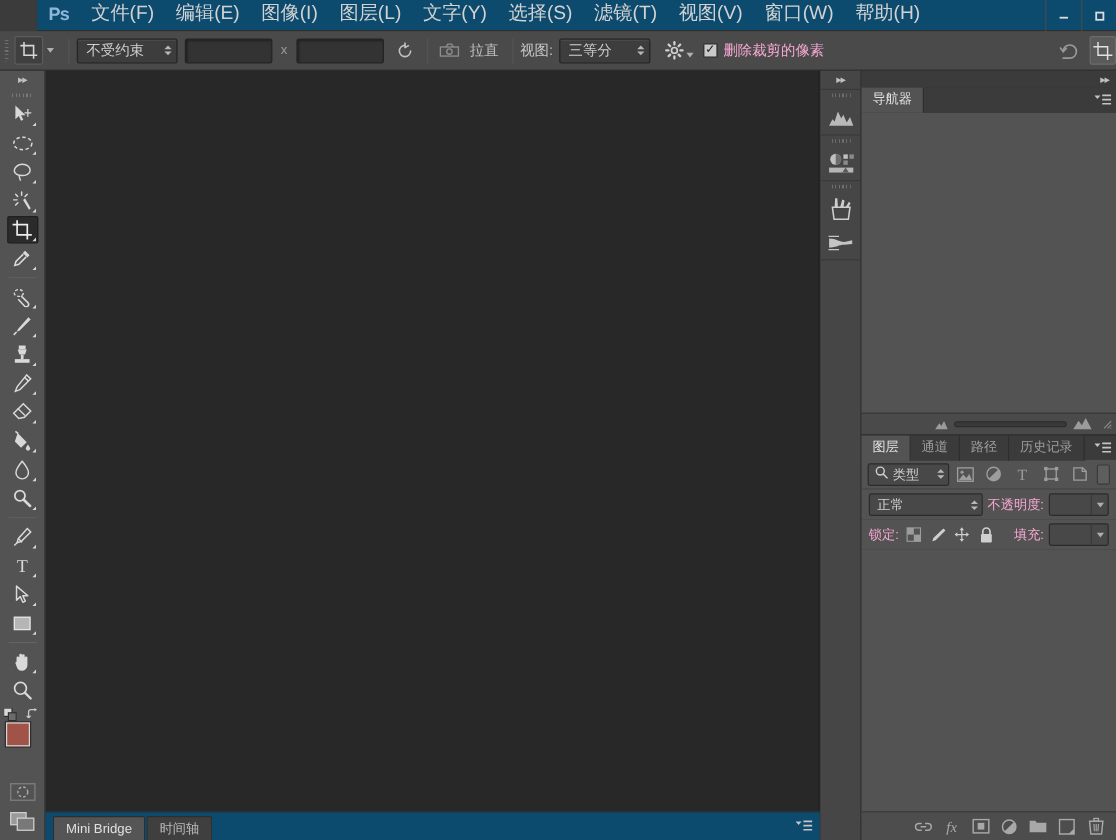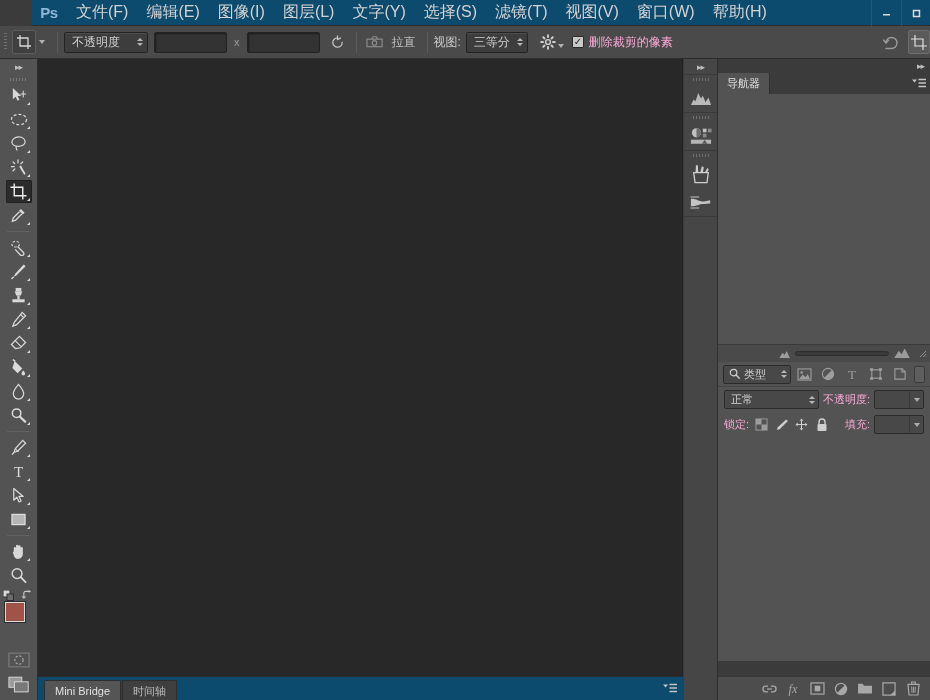--- a/index.html
+++ b/index.html
@@ -365,21 +365,21 @@
           <path d="M4 1 L4 12 L15 12" stroke="#d6d6d6" stroke-width="1.3" fill="none"></path>
           <path d="M1 4 L12 4 L12 15" stroke="#d6d6d6" stroke-width="1.3" fill="none"></path>
         </svg>
       </div>
       <div class="caret-sm"></div>
     </div>
 
     <div class="vsep"></div>
 
     <div class="ob-select" style="width:84px">
-      <span>不透明度</span>
+      <span>不受约束</span>
       <span class="spin">
         <i class="up"></i>
           <i class="dn"></i>
       </span>
     </div>
 
     <div style="width:6px"></div>
     <div class="ob-input"></div>
     <div class="xmark">x</div>
     <div class="ob-input"></div>
@@ -398,21 +398,21 @@
         <rect x="1" y="4" width="16" height="8" fill="none" stroke="#8d8d8d" stroke-width="1.2"></rect>
         <path d="M6 4 L7.5 1.5 L11 1.5 L12.5 4" fill="none" stroke="#8d8d8d" stroke-width="1.2"></path>
         <circle cx="9" cy="8" r="2.4" fill="none" stroke="#8d8d8d" stroke-width="1.2"></circle>
       </svg>
     </div>
     <div class="ob-text-btn">拉直</div>
 
     <div class="vsep"></div>
 
     <div class="ob-label">视图:</div>
-    <div class="ob-select" style="width:62px">
+    <div class="ob-select" style="width:76px">
       <span>三等分</span>
       <span class="spin">
         <i class="up"></i>
           <i class="dn"></i>
       </span>
     </div>
 
     <div class="icon-btn" style="margin-left:8px">
       <svg width="16" height="16" viewBox="0 0 16 16">
         <circle cx="8" cy="8" r="2.4" fill="none" stroke="#d0d0d0" stroke-width="1.4"></circle>
@@ -766,20 +766,34 @@
       </div>
       <div style="width:14px;display:flex;align-items:center;justify-content:center">
         <svg width="8" height="8" viewBox="0 0 8 8">
           <g stroke="#8c8c8c" stroke-width="1">
               <path d="M7 1 L1 7 M7 4 L4 7 M7 6.5 L6.5 7"></path>
             </g>
         </svg>
       </div>
     </div>
 
+    <div class="tabstrip lyr-tabstrip">
+      <div class="ptab active">图层</div>
+      <div class="ptab">通道</div>
+      <div class="ptab">路径</div>
+      <div class="ptab">历史记录</div>
+      <div class="ptab-menu">
+        <svg width="14" height="11" viewBox="0 0 14 11">
+          <path d="M0 1.5 L5 1.5 L2.5 4.5 Z" fill="#c5c5c5"></path>
+          <g stroke="#c5c5c5" stroke-width="1.3">
+              <path d="M6.5 1.5 L14 1.5 M6.5 5 L14 5 M6.5 8.5 L14 8.5"></path>
+            </g>
+        </svg>
+      </div>
+    </div>
 
     <div class="filterrow">
       <div class="filter-select">
         <span>
           <svg width="11" height="11" viewBox="0 0 12 12">
             <circle cx="5" cy="5" r="3.6" fill="none" stroke="#cfcfcf" stroke-width="1.3"></circle>
             <path d="M7.7 7.7 L11.2 11.2" stroke="#cfcfcf" stroke-width="1.4" stroke-linecap="round"></path>
           </svg>
         </span>
         <span>类型</span>

